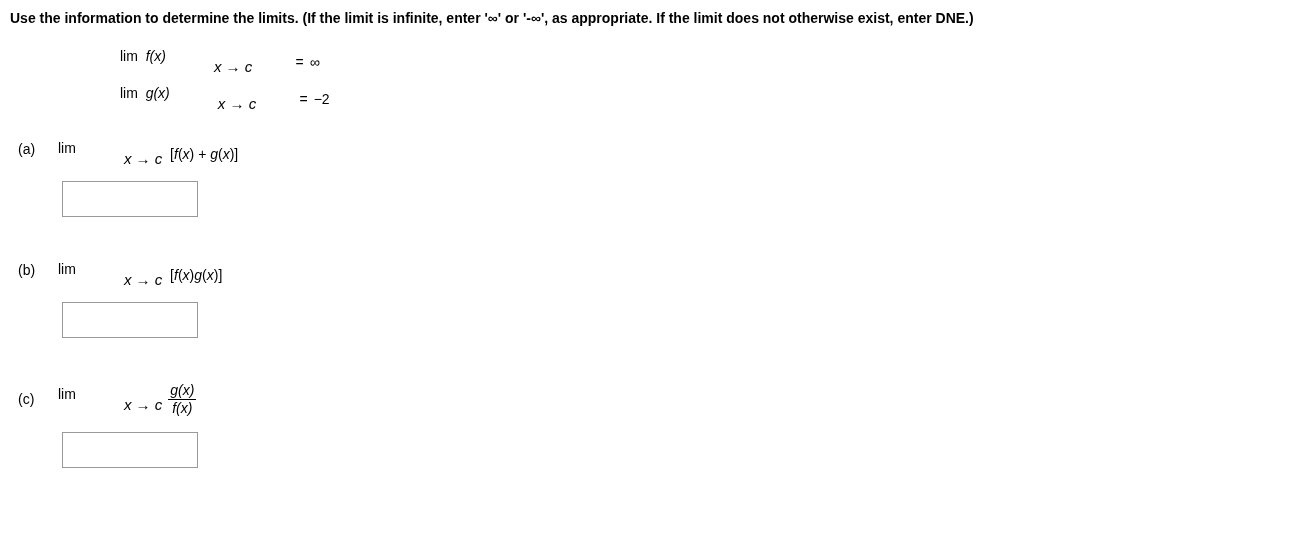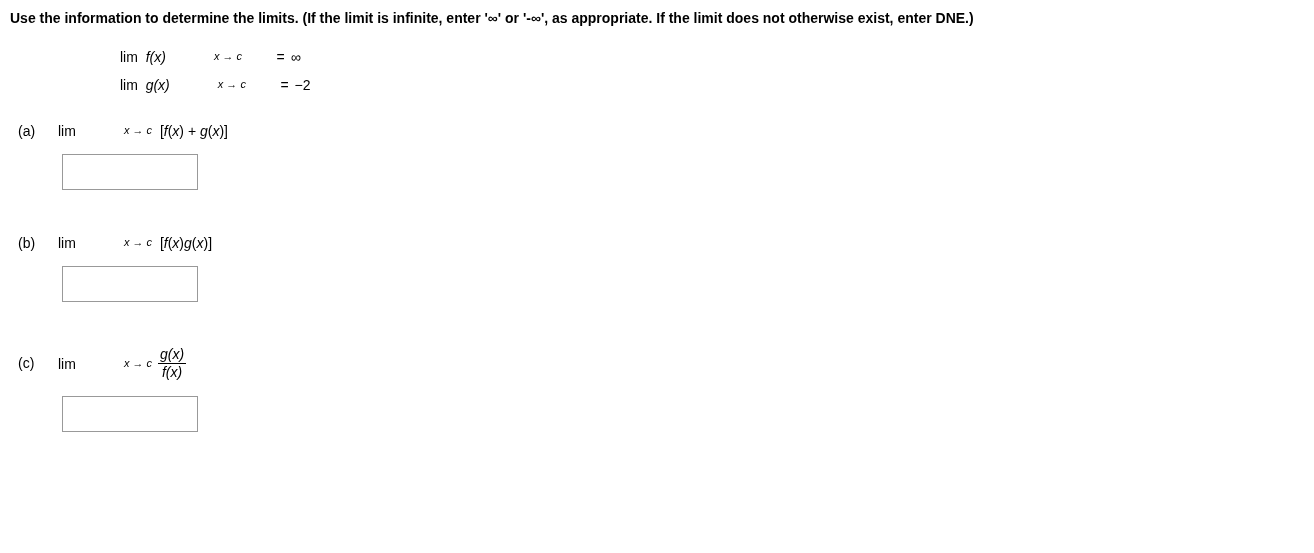--- a/index.html
+++ b/index.html
@@ -29,22 +29,22 @@
       flex-direction: row;
       align-items: flex-start;
       line-height: 1;
       margin-right: 4px;
       gap: 48px;
     }
     .lim-top {
       font-family: Verdana, Geneva, sans-serif;
     }
     .lim-bottom {
-      font-size: 11px;
-      margin-top: 1px;
+      font-size: 15px;
+      margin-top: 10px;
       font-style: italic;
     }
     .italic {
       font-style: italic;
     }
     .expr {
     }
     .equals {
       margin: 0 6px;
     }

